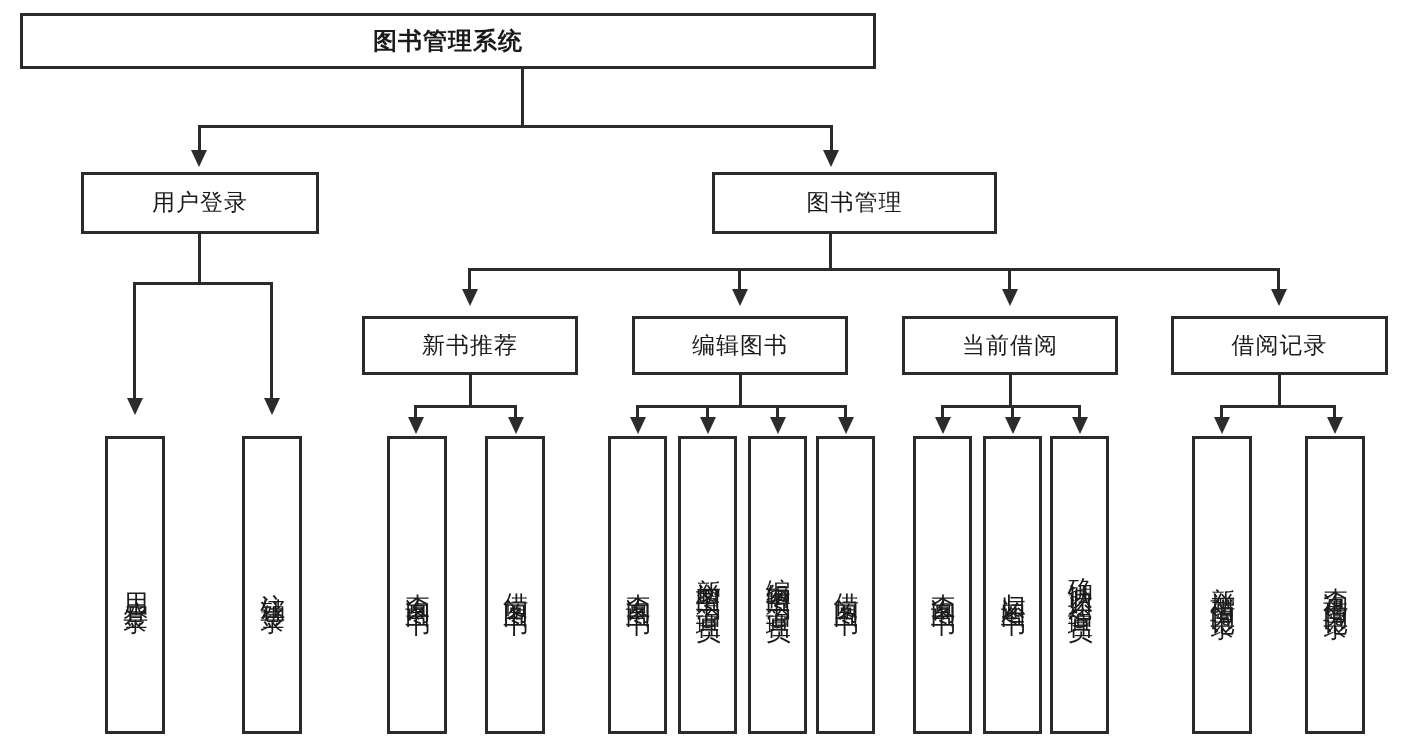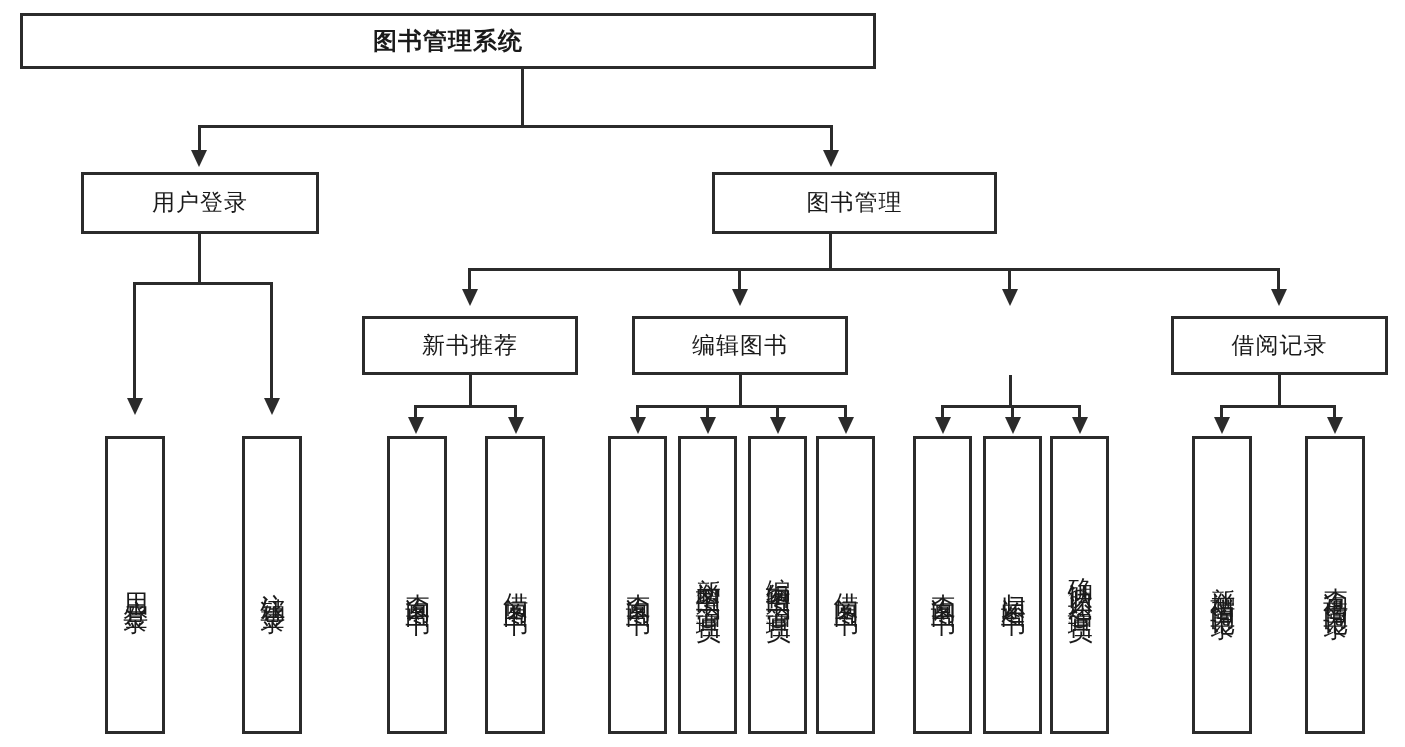--- a/index.html
+++ b/index.html
@@ -88,20 +88,23 @@
   </div>
   <div class="node h" style="left:712px; top:172px; width:285px; height:62px;">
     <span>图书管理</span>
   </div>
 
   <div class="node h" style="left:362px; top:316px; width:216px; height:59px;">
     <span>新书推荐</span>
   </div>
   <div class="node h" style="left:632px; top:316px; width:216px; height:59px;">
     <span>编辑图书</span>
+  </div>
+  <div class="node h" style="left:902px; top:316px; width:216px; height:59px;">
+    <span>当前借阅</span>
   </div>
   <div class="node h" style="left:1171px; top:316px; width:217px; height:59px;">
     <span>借阅记录</span>
   </div>
 
   <div class="node v" style="left:105px; top:436px; width:60px; height:298px;">
     <span class="vtext">用户登录</span>
   </div>
   <div class="node v" style="left:242px; top:436px; width:60px; height:298px;">
     <span class="vtext">注销登录</span>

